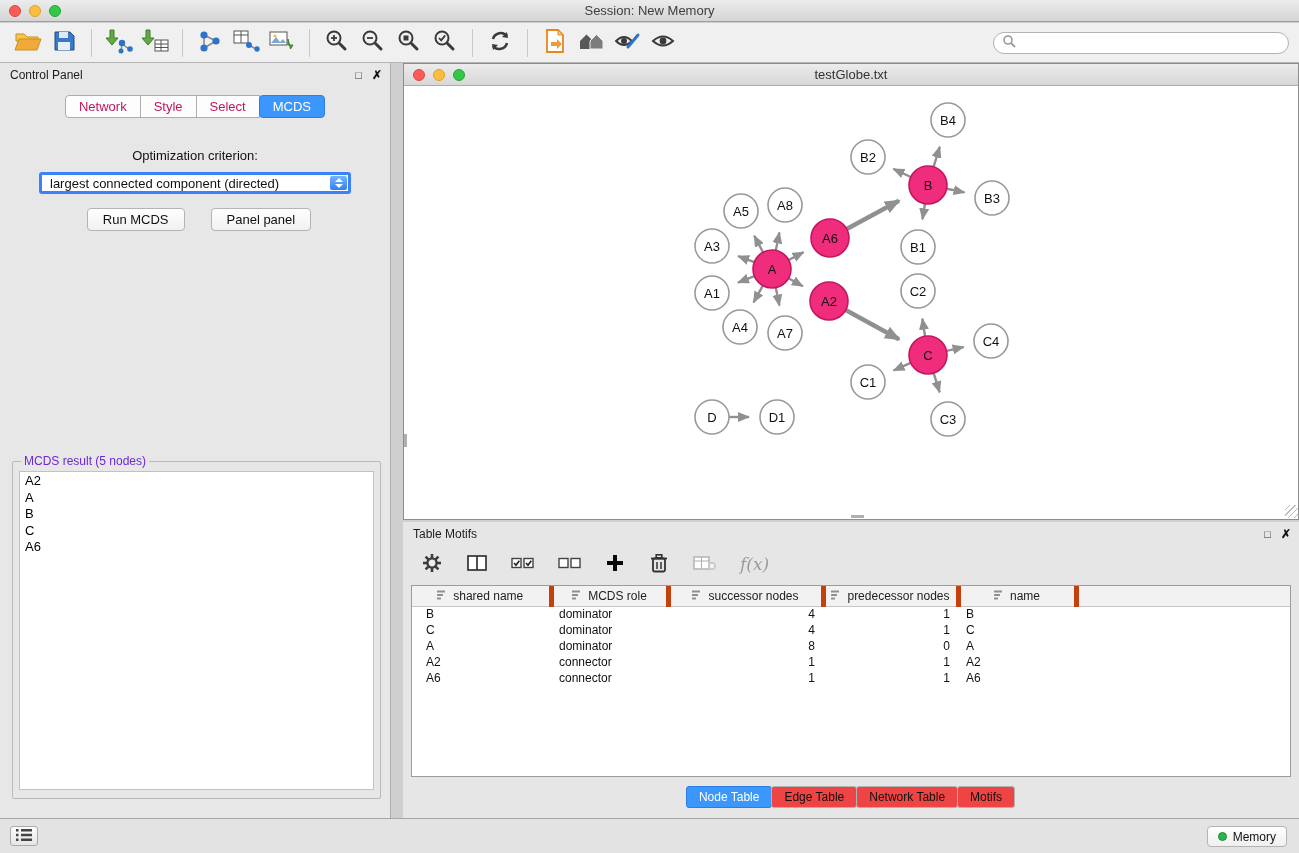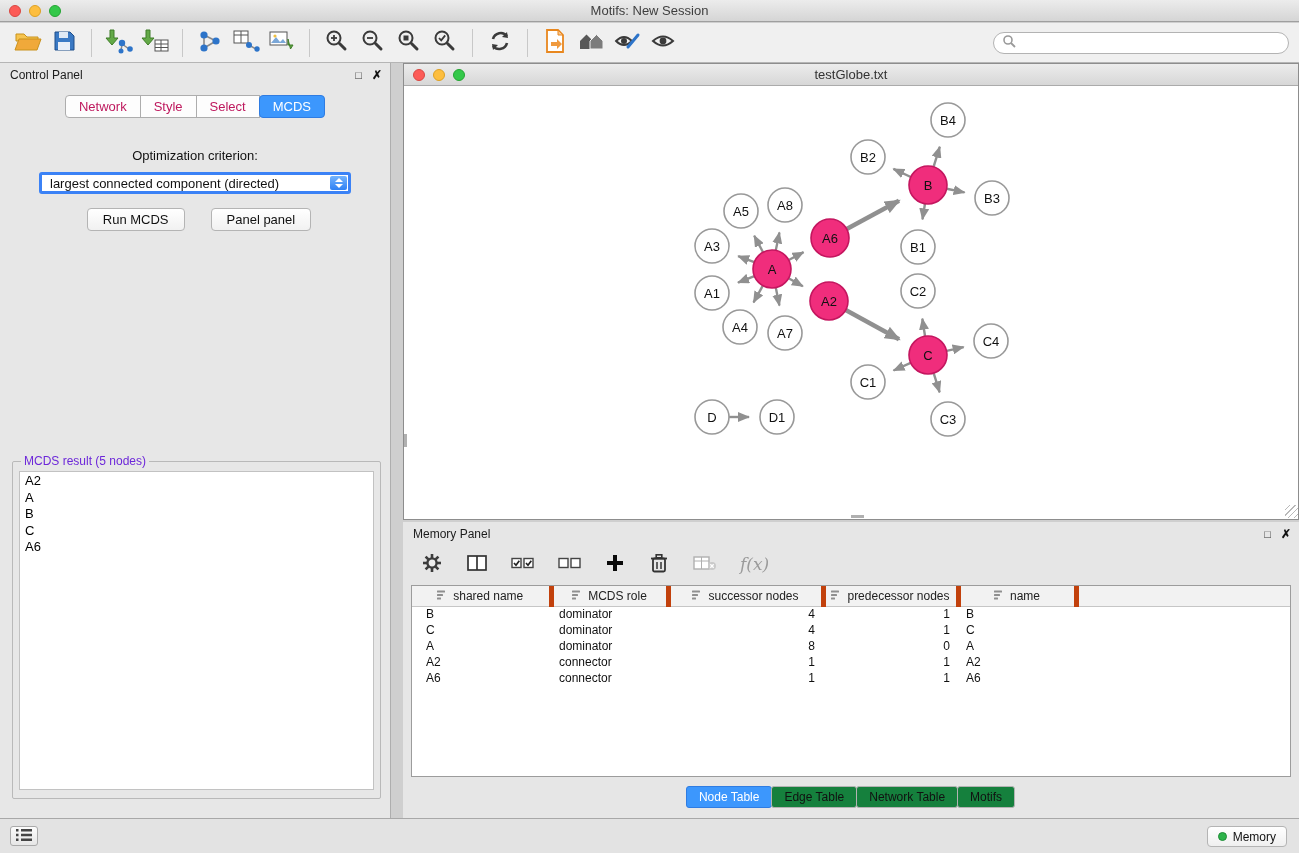--- a/index.html
+++ b/index.html
@@ -89,21 +89,21 @@
     overflow:hidden; }
   table { width:100%; border-collapse:collapse; font-size:12px; table-layout:fixed; }
   th { height:20px; background:#f2f2f2; border-bottom:1px solid #c6c6c6;
     border-right:5px solid #c2410c; font-weight:normal; color:#222; padding:0 4px; }
   th:last-child { border-right:none; }
   .th-inner { display:flex; align-items:center; justify-content:center; gap:5px; }
   td { height:16px; padding:0 8px; color:#111; overflow:hidden; white-space:nowrap; }
   td.c0 { padding-left:14px; }
   td.num { text-align:right; }
   .tp-tabs { position:absolute; left:0; right:0; bottom:10px; display:flex; justify-content:center; }
-  .tp-tab { padding:3px 12px; font-size:12px; background:#15803d; border:1px solid #b3b3b3;
+  .tp-tab { padding:3px 12px; font-size:12px; background:#ef4444; border:1px solid #b3b3b3;
     margin-left:-1px; color:#111; border-radius:3px; cursor:pointer; }
   .tp-tab.active { background:#3c97fd; border-color:#2f7ce2; color:#fff; }
 
   
   .statusbar { position:absolute; left:0; bottom:0; right:0; height:35px; background:#e3e3e3;
     border-top:1px solid #a8a8a8; }
   .list-btn { position:absolute; left:10px; top:7px; width:28px; height:20px;
     background:linear-gradient(#fcfcfc,#e6e6e6); border:1px solid #aaa; border-radius:3px;
     display:flex; align-items:center; justify-content:center; cursor:pointer; }
   .memory-btn { position:absolute; right:12px; top:7px; height:21px; padding:0 10px;
@@ -111,21 +111,21 @@
     display:flex; align-items:center; gap:6px; font-size:12px; color:#111; cursor:pointer; }
   .green-dot { width:9px; height:9px; border-radius:50%; background:#2db34a;
     border:1px solid #1f8c37; }
 </style>
 </head>
 <body>
 
 <div class="app">
 
   <div class="titlebar">
-    <div class="title">Motifs: New Session</div>
+    <div class="title">Session: New Memory</div>
     <div class="traffic">
       <span class="tl red"></span>
       <span class="tl yel"></span>
       <span class="tl grn"></span>
     </div>
   </div>
 
   <div class="toolbar">
     <button class="tb-btn">
       <span><svg width="30" height="24" viewBox="0 0 30 24">
@@ -382,21 +382,21 @@
           <text x="373" y="335.5" text-anchor="middle">D1</text>
         </svg>
       <div class="vscroll-stub"></div>
       <div class="hscroll-stub"></div>
       <div class="resize-grip"></div>
     </div>
   </div>
 
   <div class="table-panel">
     <div class="panel-header">
-      <span class="ph-title">Memory Panel</span>
+      <span class="ph-title">Table Motifs</span>
       <span class="ph-float">□</span>
       <span class="ph-close">✗</span>
     </div>
     <div class="tp-toolbar">
       <button class="tp-btn">
         <span><svg width="22" height="22" viewBox="0 0 22 22">
               <g stroke="#3c3c3c" stroke-width="2.6">
                 <line x1="11" y1="2" x2="11" y2="6"></line>
                 <line x1="11" y1="16" x2="11" y2="20"></line>
                 <line x1="2" y1="11" x2="6" y2="11"></line>

